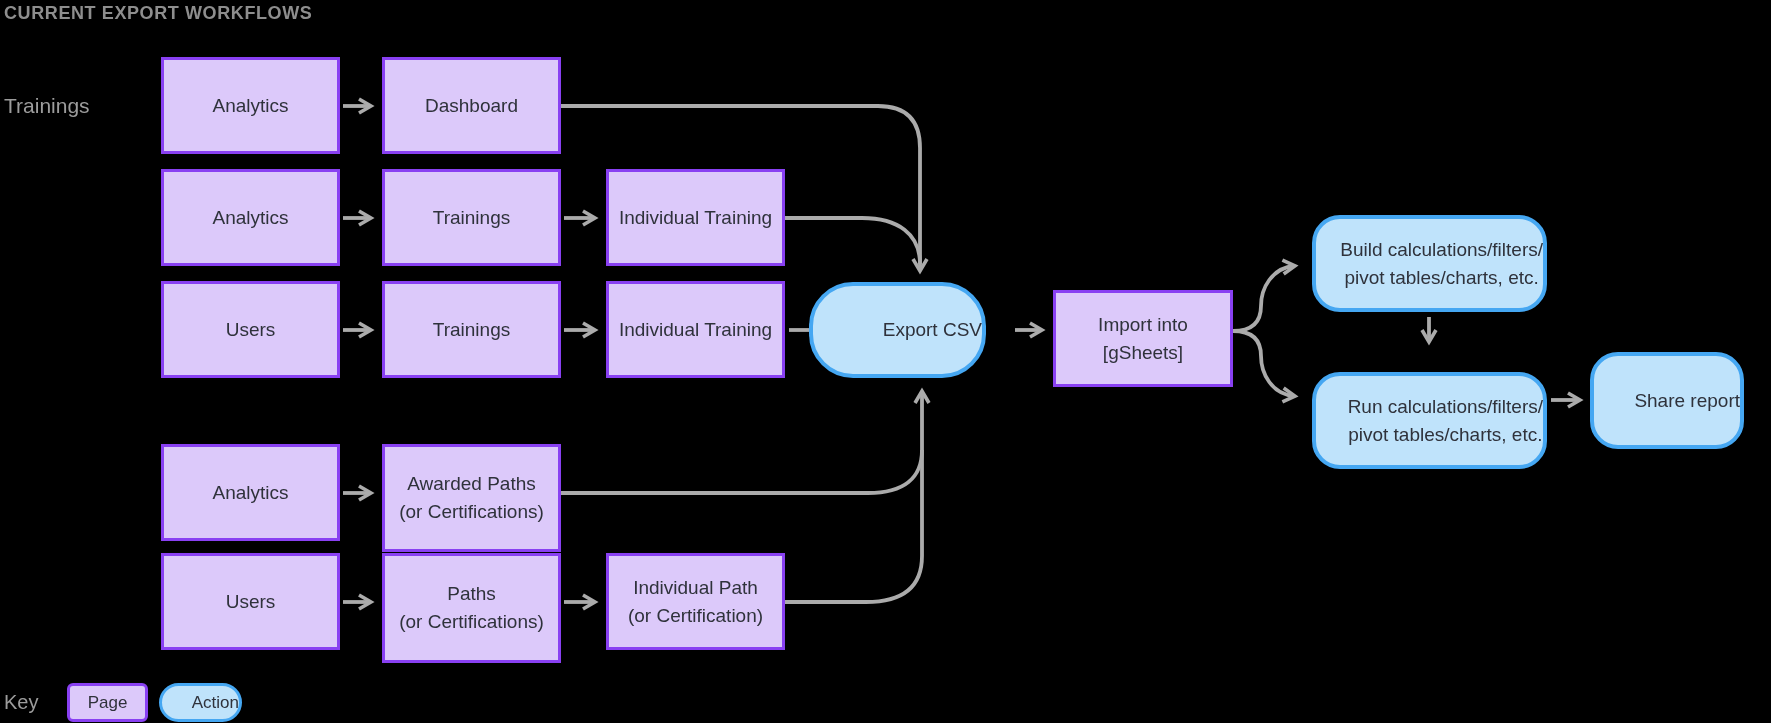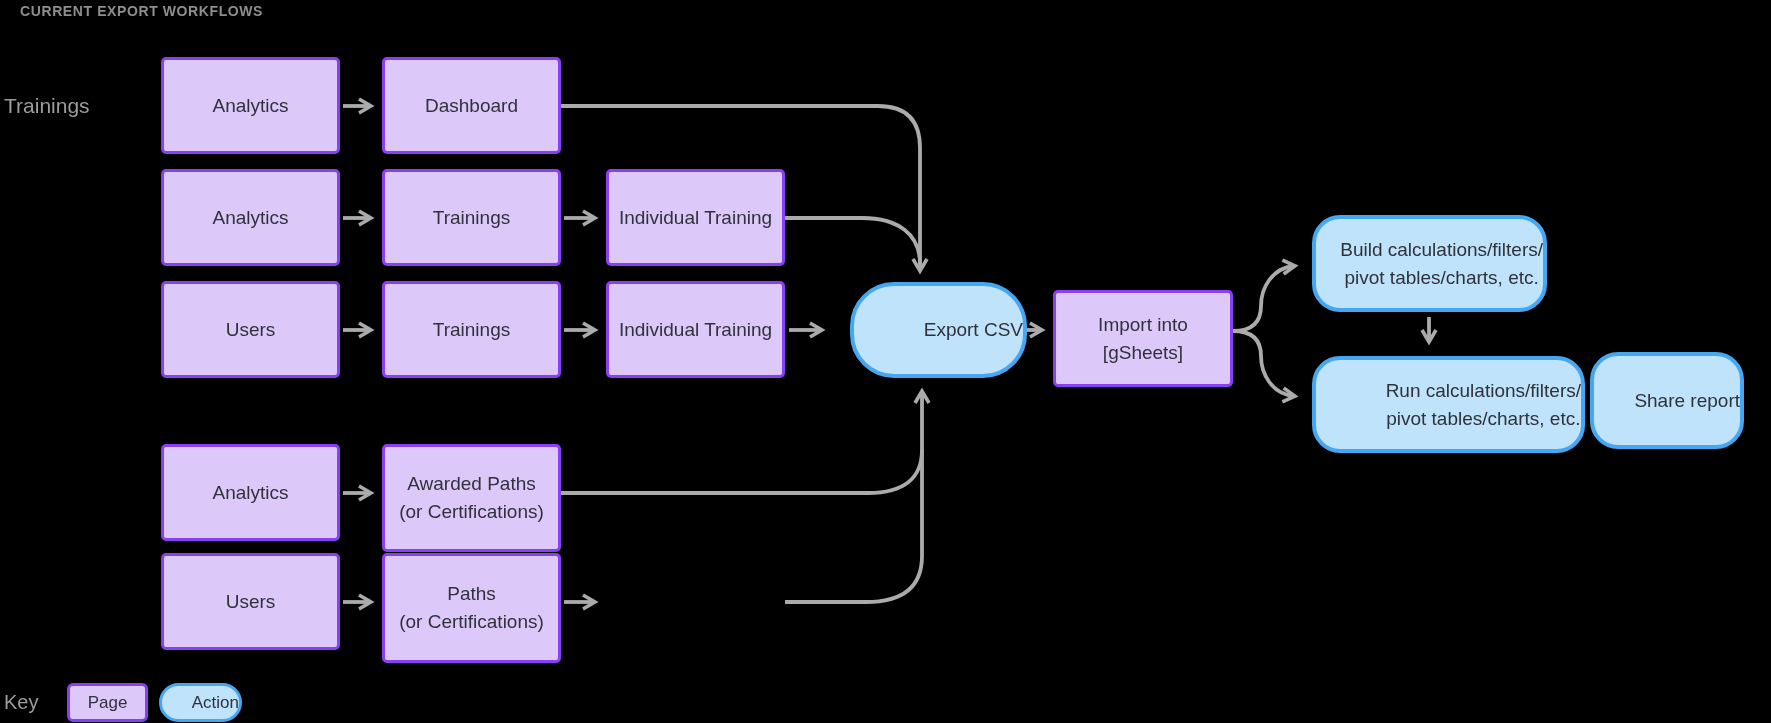--- a/index.html
+++ b/index.html
@@ -6,33 +6,33 @@
     --background:#000;--page-fill:#DCC9FA;--page-border:#8940F2;
     --action-fill:#BFE3FB;--action-border:#45A7F2;--connector:#ABABAB;
     --node-text:#2F323B;--label-text:#9C9C9C;--title-text:#8E8E8E;
   }
   html,body{margin:0;padding:0;background:var(--background);}
   .canvas{
     position:relative;width:1771px;height:723px;background:var(--background);
     overflow:hidden;font-family:"Liberation Sans",sans-serif;
   }
   .title{
-    position:absolute;left:20px;top:3px;font-size:14px;font-weight:700;
+    position:absolute;left:4px;top:3px;font-size:18px;font-weight:700;
     letter-spacing:.6px;color:var(--title-text);
   }
   .side-label{
     position:absolute;font-size:21px;line-height:27px;color:var(--label-text);
     white-space:pre-line;
   }
   .node{
     position:absolute;box-sizing:border-box;display:flex;align-items:center;
     justify-content:center;text-align:center;color:var(--node-text);
     font-size:19px;line-height:28px;white-space:pre-line;
   }
-  .page{background:var(--page-fill);border:3.5px solid var(--page-border);border-radius:5px;}
+  .page{background:var(--page-fill);border:3.5px solid var(--page-border);border-radius:0;}
   .action{background:var(--action-fill);border:4px solid var(--action-border);border-radius:28px;justify-content:flex-end;}
   .pill{border-radius:44px;}
   .key-item{font-size:17px;line-height:17px;}
   .key-page{border-width:3px;border-radius:6px;}
   .key-action{border-width:3px;border-radius:20px;}
   svg.edges{position:absolute;left:0;top:0;pointer-events:none;}
   svg.edges path.edge{fill:none;stroke:var(--connector);stroke-width:3.8px;}
   svg.edges .ah{fill:none;stroke:var(--connector);stroke-width:3.6px;}
 </style>
 </head>
@@ -81,46 +81,49 @@
   <div class="node page" style="left:606px;top:169px;width:179px;height:97px">
     <span>Individual Training</span></div>
 
   <div class="node page" style="left:161px;top:281px;width:179px;height:97px">
     <span>Users</span></div>
   <div class="node page" style="left:382px;top:281px;width:179px;height:97px">
     <span>Trainings</span></div>
   <div class="node page" style="left:606px;top:281px;width:179px;height:97px">
     <span>Individual Training</span></div>
 
-  <div class="node action pill" style="left:850px;top:282px;width:177px;height:96px">
+  <div class="node action pill" style="left:809px;top:282px;width:177px;height:96px">
     <span>Export CSV</span></div>
 
   <div class="node page" style="left:1053px;top:290px;width:180px;height:97px">
     <span>Import into [gSheets]</span></div>
 
   <div class="node action" style="left:1312px;top:215px;width:235px;height:97px">
     <span>Build calculations/filters/
 pivot tables/charts, etc.</span></div>
-  <div class="node action" style="left:1312px;top:356px;width:273px;height:97px">
+  <div class="node action" style="left:1312px;top:372px;width:235px;height:97px">
     <span>Run calculations/filters/
 pivot tables/charts, etc.</span></div>
   <div class="node action" style="left:1590px;top:352px;width:154px;height:97px">
     <span>Share report</span></div>
 
   <div class="node page" style="left:161px;top:444px;width:179px;height:97px">
     <span>Analytics</span></div>
   <div class="node page" style="left:382px;top:444px;width:179px;height:108px">
     <span>Awarded Paths
 (or Certifications)</span></div>
 
   <div class="node page" style="left:161px;top:553px;width:179px;height:97px">
     <span>Users</span></div>
   <div class="node page" style="left:382px;top:553px;width:179px;height:110px">
     <span>Paths
 (or Certifications)</span></div>
+  <div class="node page" style="left:606px;top:553px;width:179px;height:97px">
+    <span>Individual Path
+(or Certification)</span></div>
 
   <div class="side-label" style="left:4px;top:689px;font-size:20px">Key</div>
   <div class="node page key-item key-page" style="left:67px;top:683px;width:81px;height:39px">
     <span>Page</span></div>
   <div class="node action key-item key-action" style="left:159px;top:683px;width:83px;height:39px">
     <span>Action</span></div>
 
 </div>
 
 </body></html>

